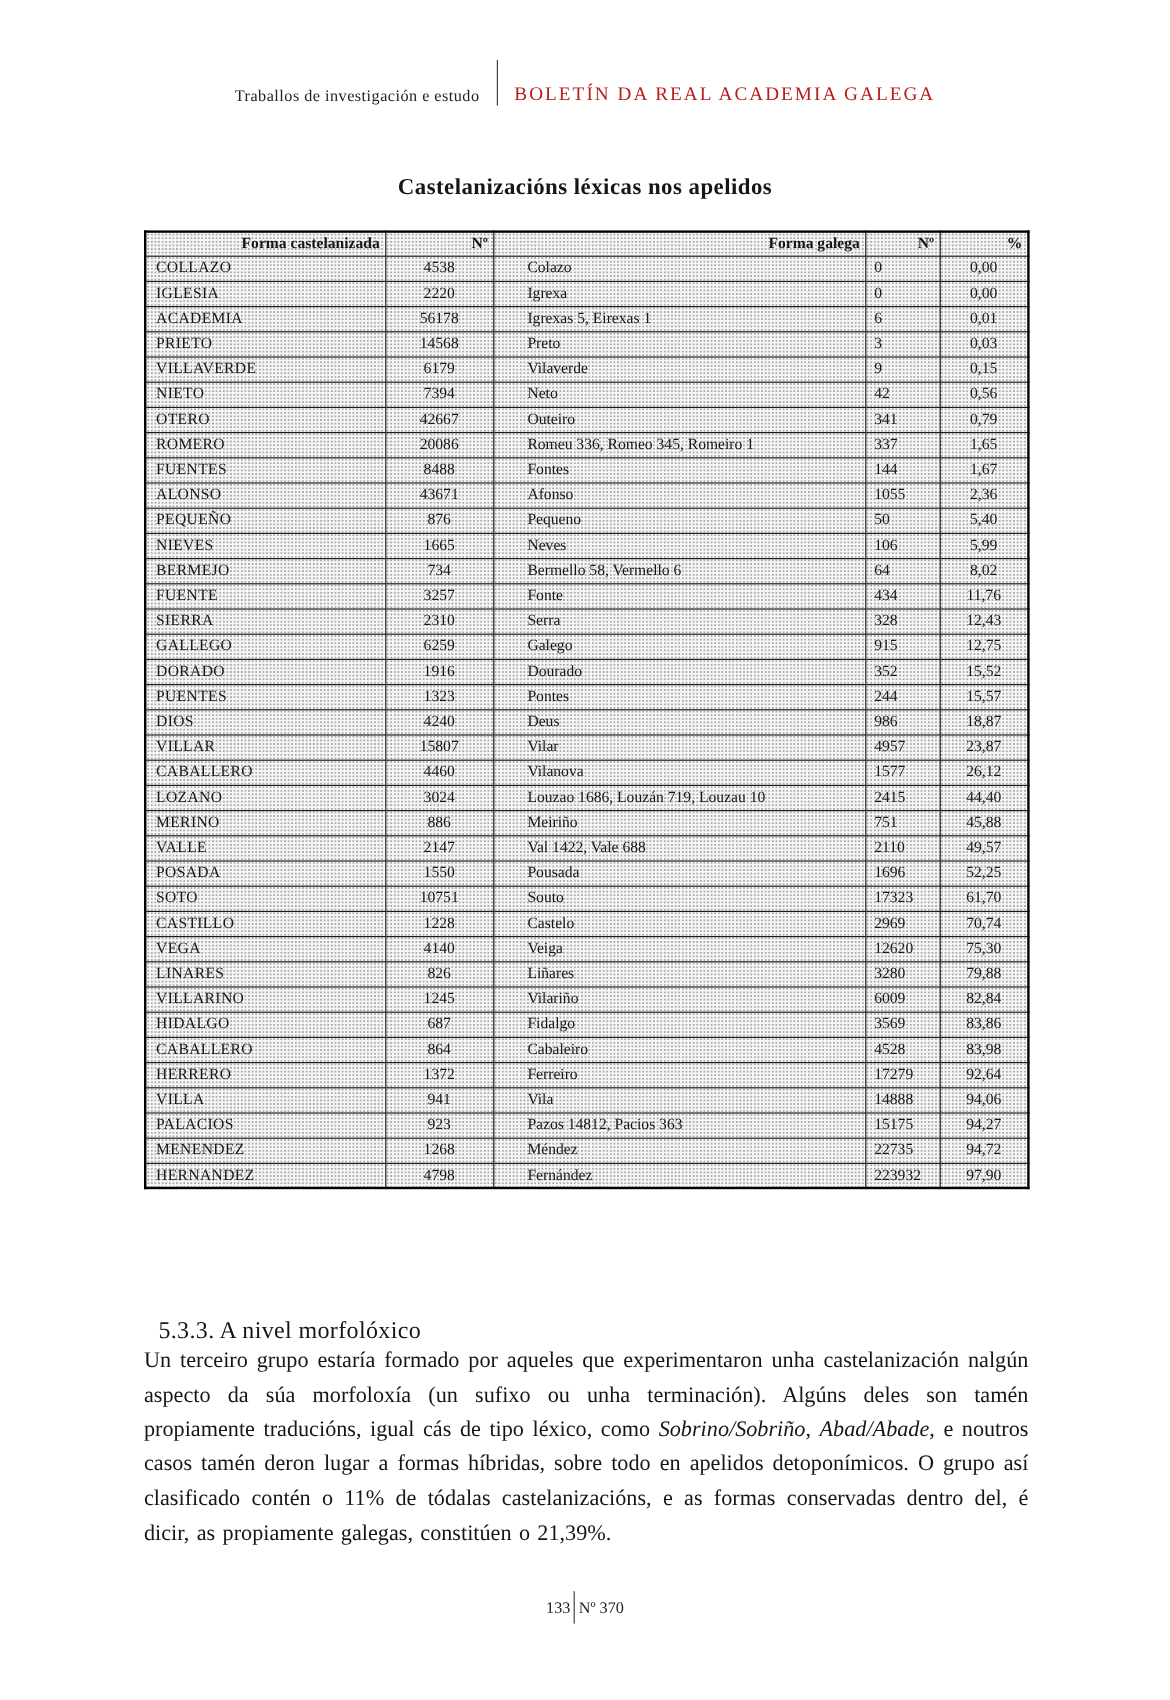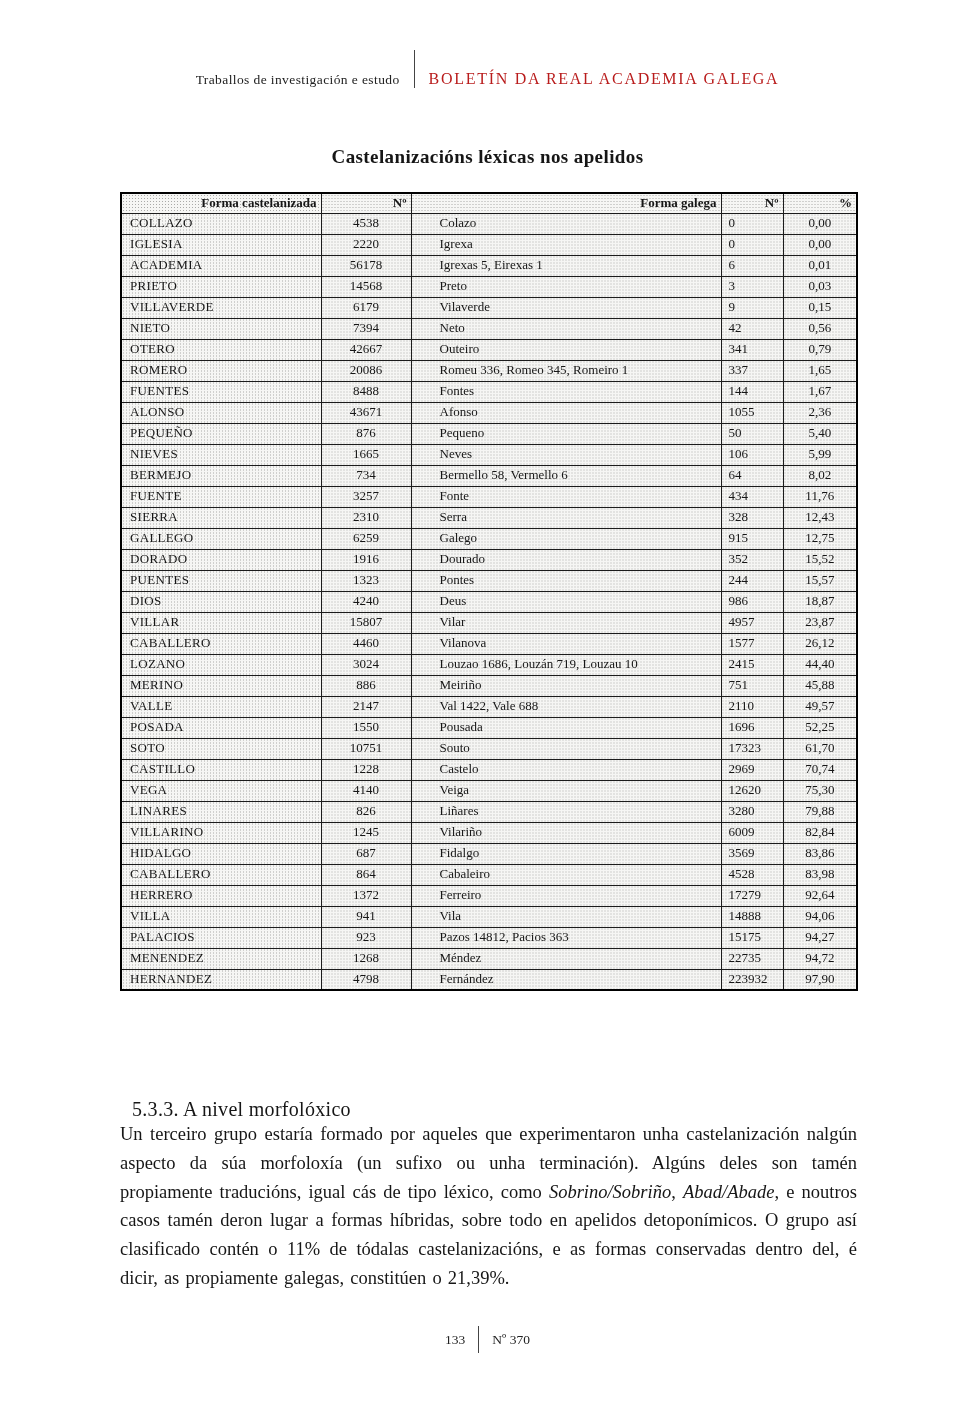--- a/index.html
+++ b/index.html
@@ -66,21 +66,21 @@
   .body-paragraph {
     position: absolute; top: 1120px; left: 120px; width: 737px; margin: 0;
     font-size: 18.5px; line-height: 28.8px;
     text-align: justify; word-spacing: 1.5px;
   }
   .body-paragraph em { font-style: italic; }
 
   
   .page-footer {
     position: absolute; top: 1326px; left: 0; width: 100%;
-    display: flex; justify-content: center; align-items: center; gap: 13px;
+    display: flex; justify-content: center; align-items: center; gap: 3px;
     font-size: 13.5px; color: #222;
   }
   .footer-divider { width: 1px; height: 27px; background: #444; }
 </style>
 </head>
 <body>
 
 <div class="page">
 
   <header class="running-head">

